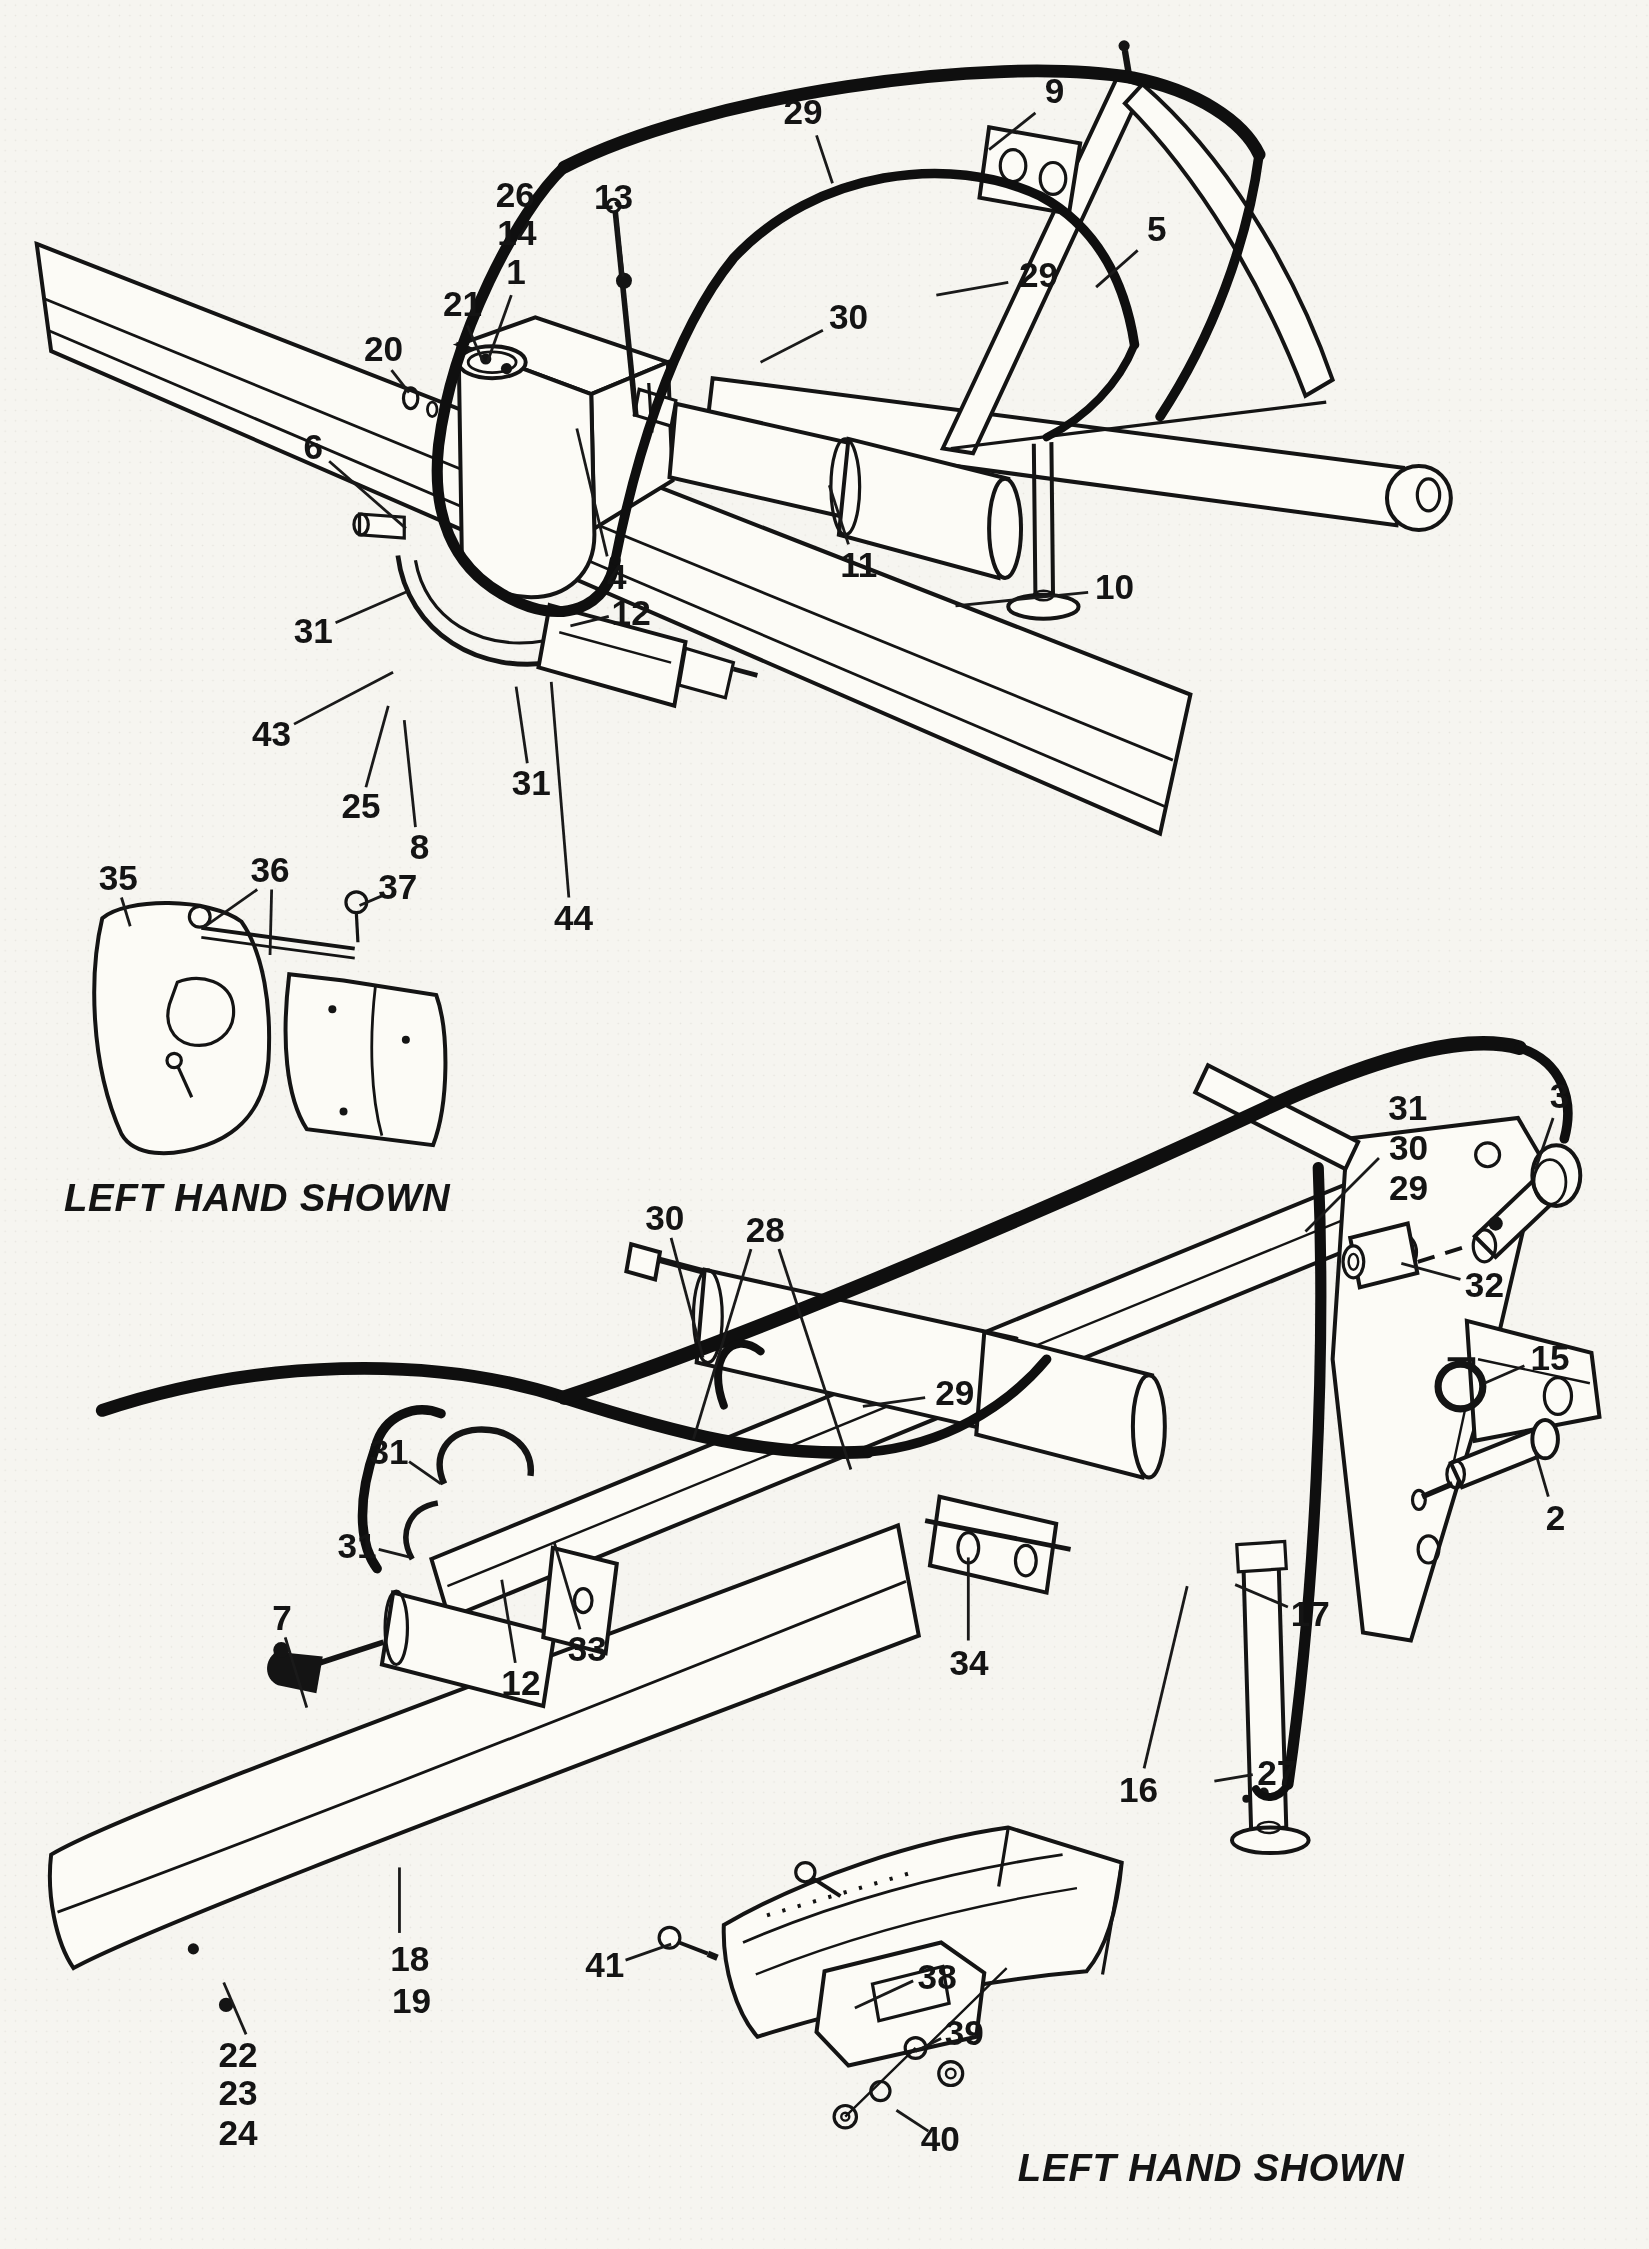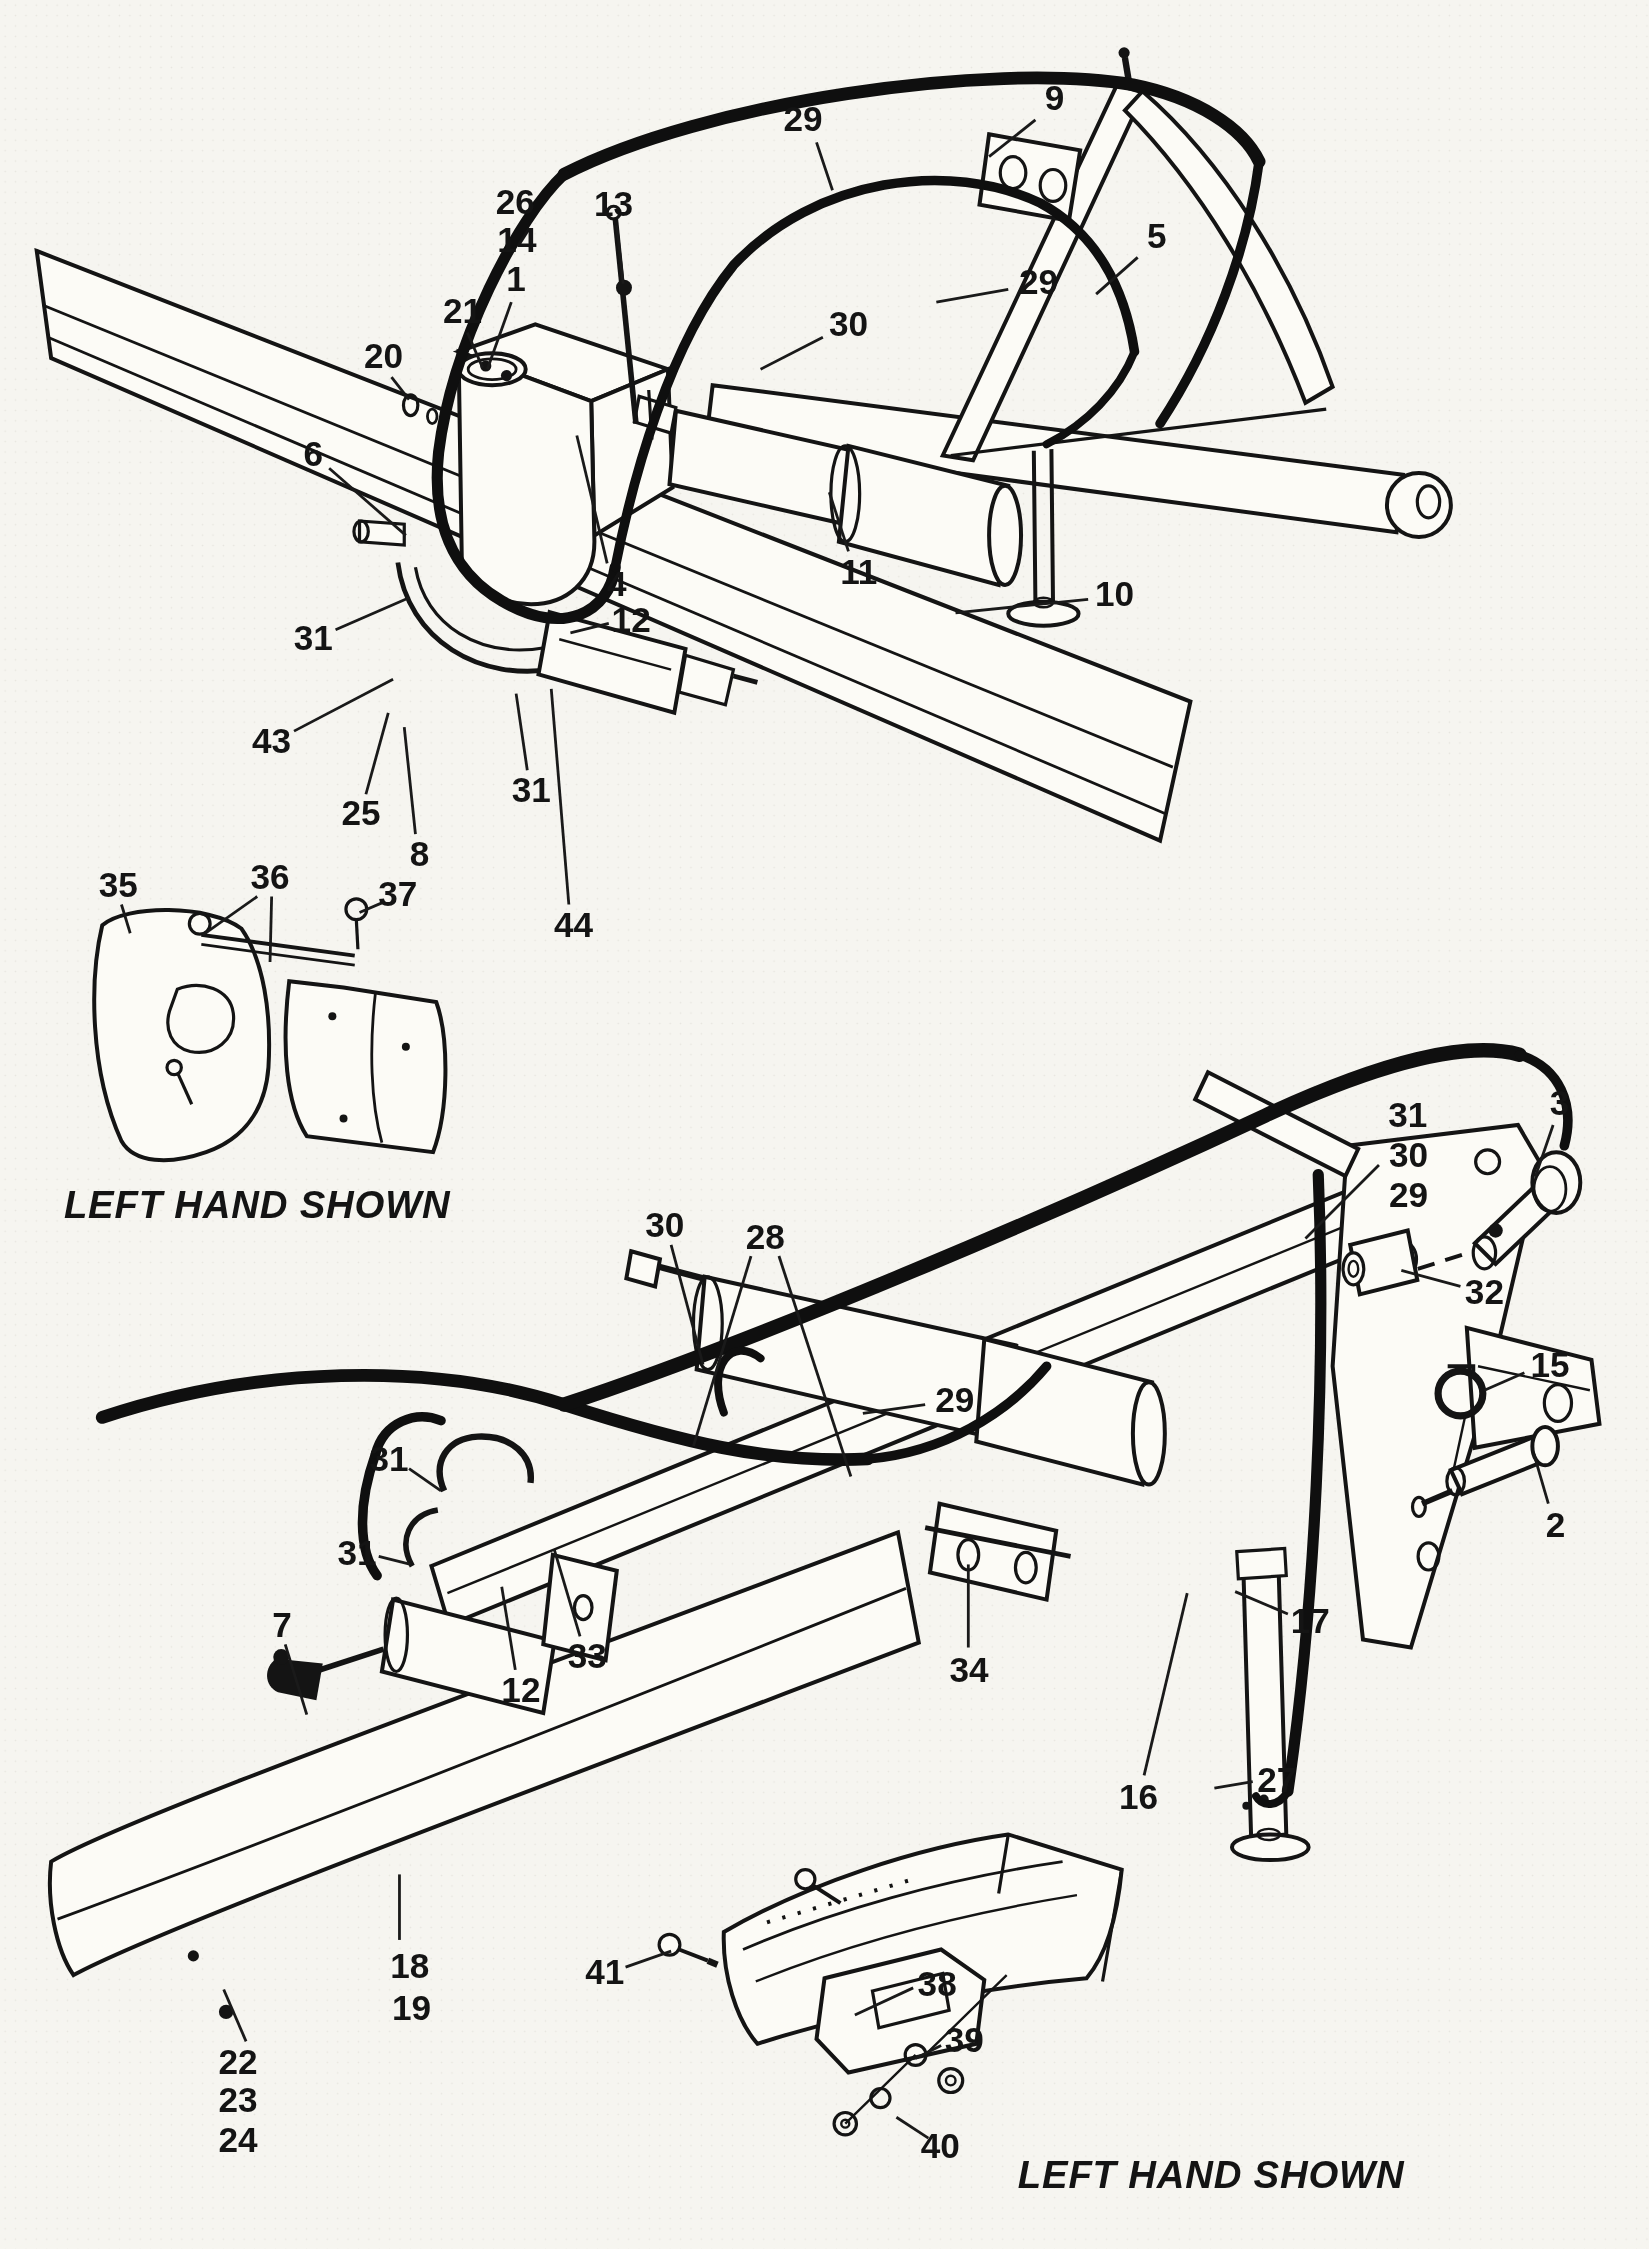--- a/index.html
+++ b/index.html
@@ -3,21 +3,21 @@
 <meta charset="utf-8">
 <style>
   html,body{margin:0;padding:0;}
   body{
     width:1649px;height:2250px;position:relative;
     background-color:#f6f5f0;
     background-image:radial-gradient(#e7e5de 0.8px, transparent 1px);
     background-size:10.4px 10.4px;
     font-family:"Liberation Sans", sans-serif;
   }
-  #stage{position:absolute;left:0;top:8px;width:1649px;height:1882px;}
+  #stage{position:absolute;left:0;top:1px;width:1649px;height:1882px;}
   svg{display:block}
   .part{fill:#fcfbf6;stroke:#141414;}
   .ln{fill:none;stroke:#141414;}
   .ink{fill:#141414;stroke:none;}
   .hose{fill:none;stroke:#0f0f0f;stroke-linecap:round;}
   .callout{font:700 44px "Liberation Sans", sans-serif;fill:#141414;text-anchor:middle;dominant-baseline:central;}
   .leader{stroke:#1a1a1a;stroke-width:3.5;fill:none;}
   .caption{font:italic 700 48px "Liberation Sans", sans-serif;fill:#141414;text-anchor:middle;letter-spacing:1px;}
 </style>
 </head>

